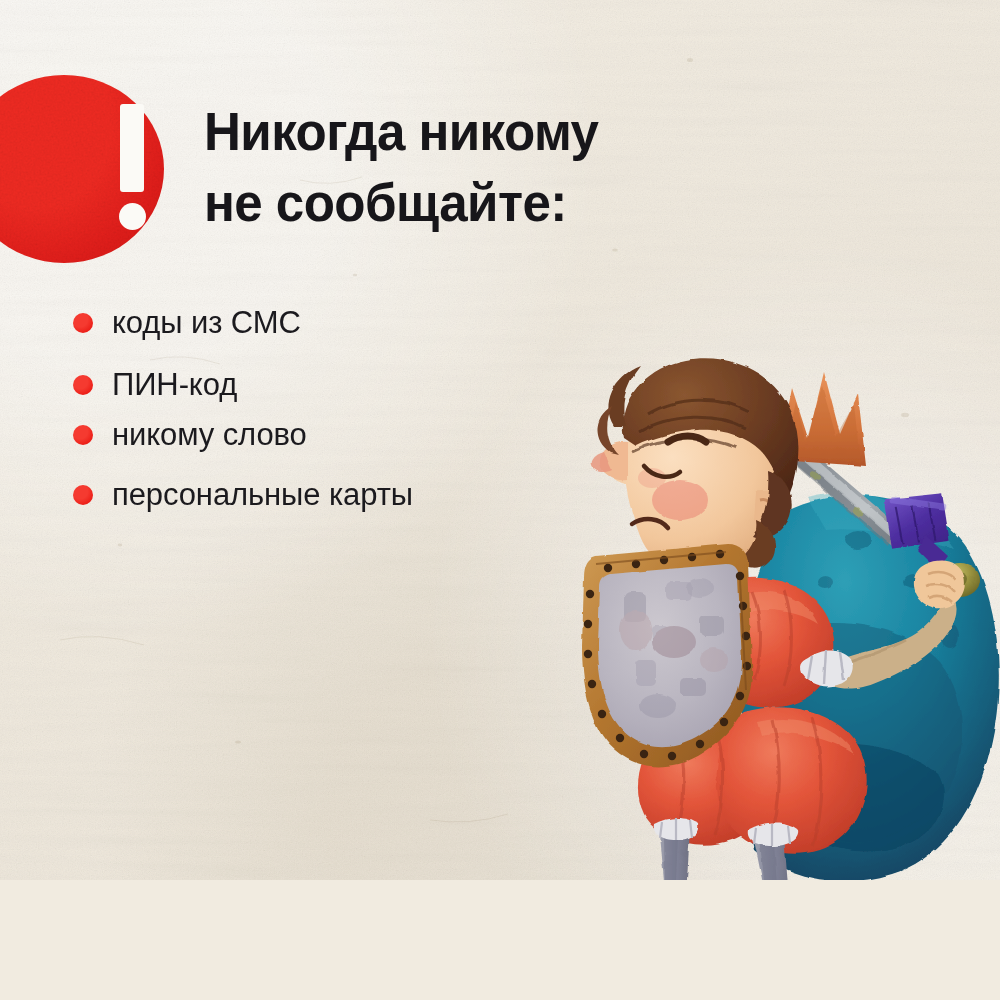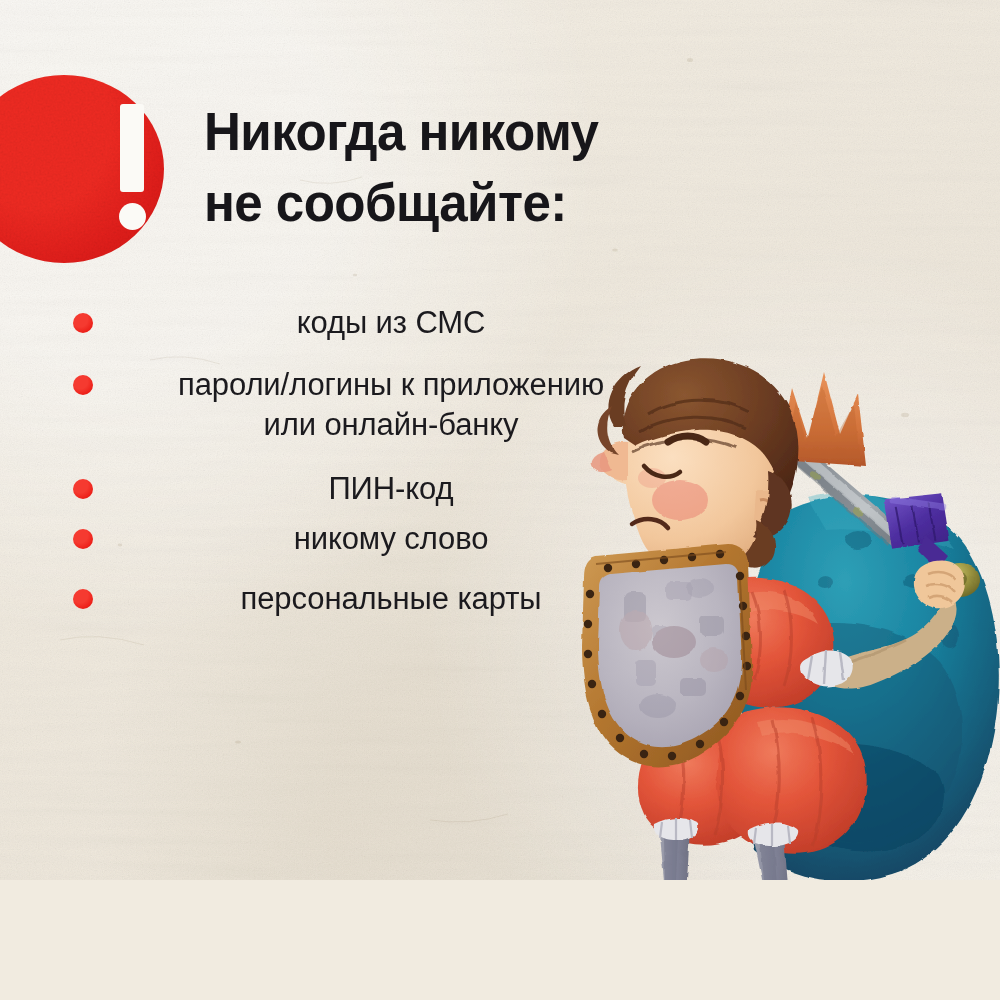--- a/index.html
+++ b/index.html
@@ -47,21 +47,21 @@
     position:absolute;left:204px;top:96px;width:540px;
     font-family:"Liberation Sans", sans-serif;
     font-weight:700;font-size:53px;line-height:71px;
     letter-spacing:-0.6px;color:#17161a;
     transform:scaleX(.965);transform-origin:left top;
     white-space:pre-line;
   }
 
   
   #list{position:absolute;left:70px;top:303px;width:600px;}
-  .row{position:relative;margin-bottom:18px;text-align:center;}
+  .row{position:relative;margin-bottom:18px;}
   .dot{
     position:absolute;left:3px;top:10px;width:20px;height:20px;border-radius:50%;
     background:radial-gradient(circle at 36% 32%,#f53a30 0 40%,#ec2019 72%,#dd1410 100%);
   }
   .txt{
     margin-left:42px;font-size:31px;line-height:40px;color:#1b1a1e;
     font-weight:400;letter-spacing:-0.1px;white-space:pre-line;
   }
   .r0{margin-bottom:22px;}
   .r1{margin-bottom:22px;}
@@ -146,25 +146,20 @@
   <div id="bang"></div>
   <div id="bangdot"></div>
 
   <div id="title">Никогда никому
 не сообщайте:</div>
 
   <div id="list">
     <div class="row r0">
       <span class="dot"></span>
       <div class="txt">коды из СМС</div>
-    </div>
-    <div class="row r2">
-      <span class="dot"></span>
-      <div class="txt">пароли/логины к приложению
-или онлайн-банку</div>
     </div>
     <div class="row r3">
       <span class="dot"></span>
       <div class="txt">ПИН-код</div>
     </div>
     <div class="row r4">
       <span class="dot"></span>
       <div class="txt">никому слово</div>
     </div>
     <div class="row">

